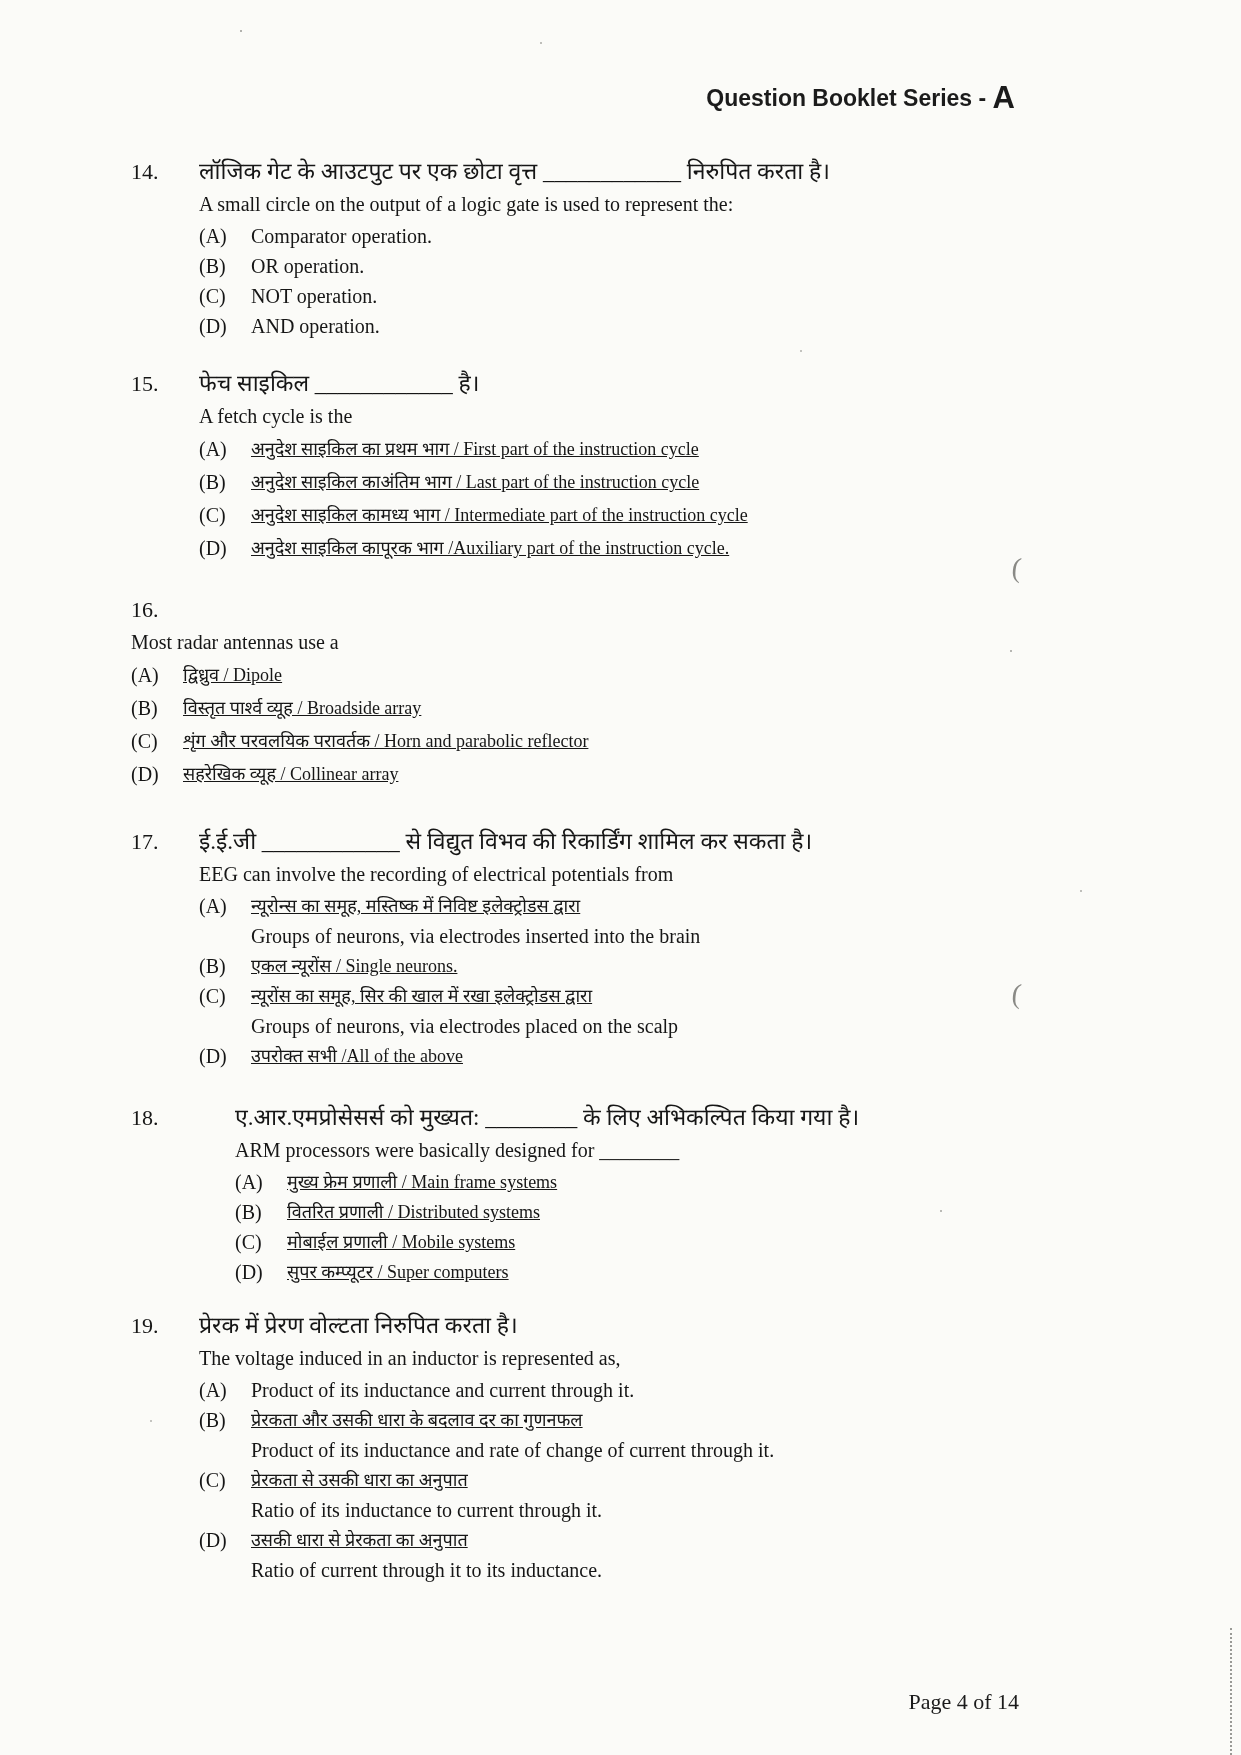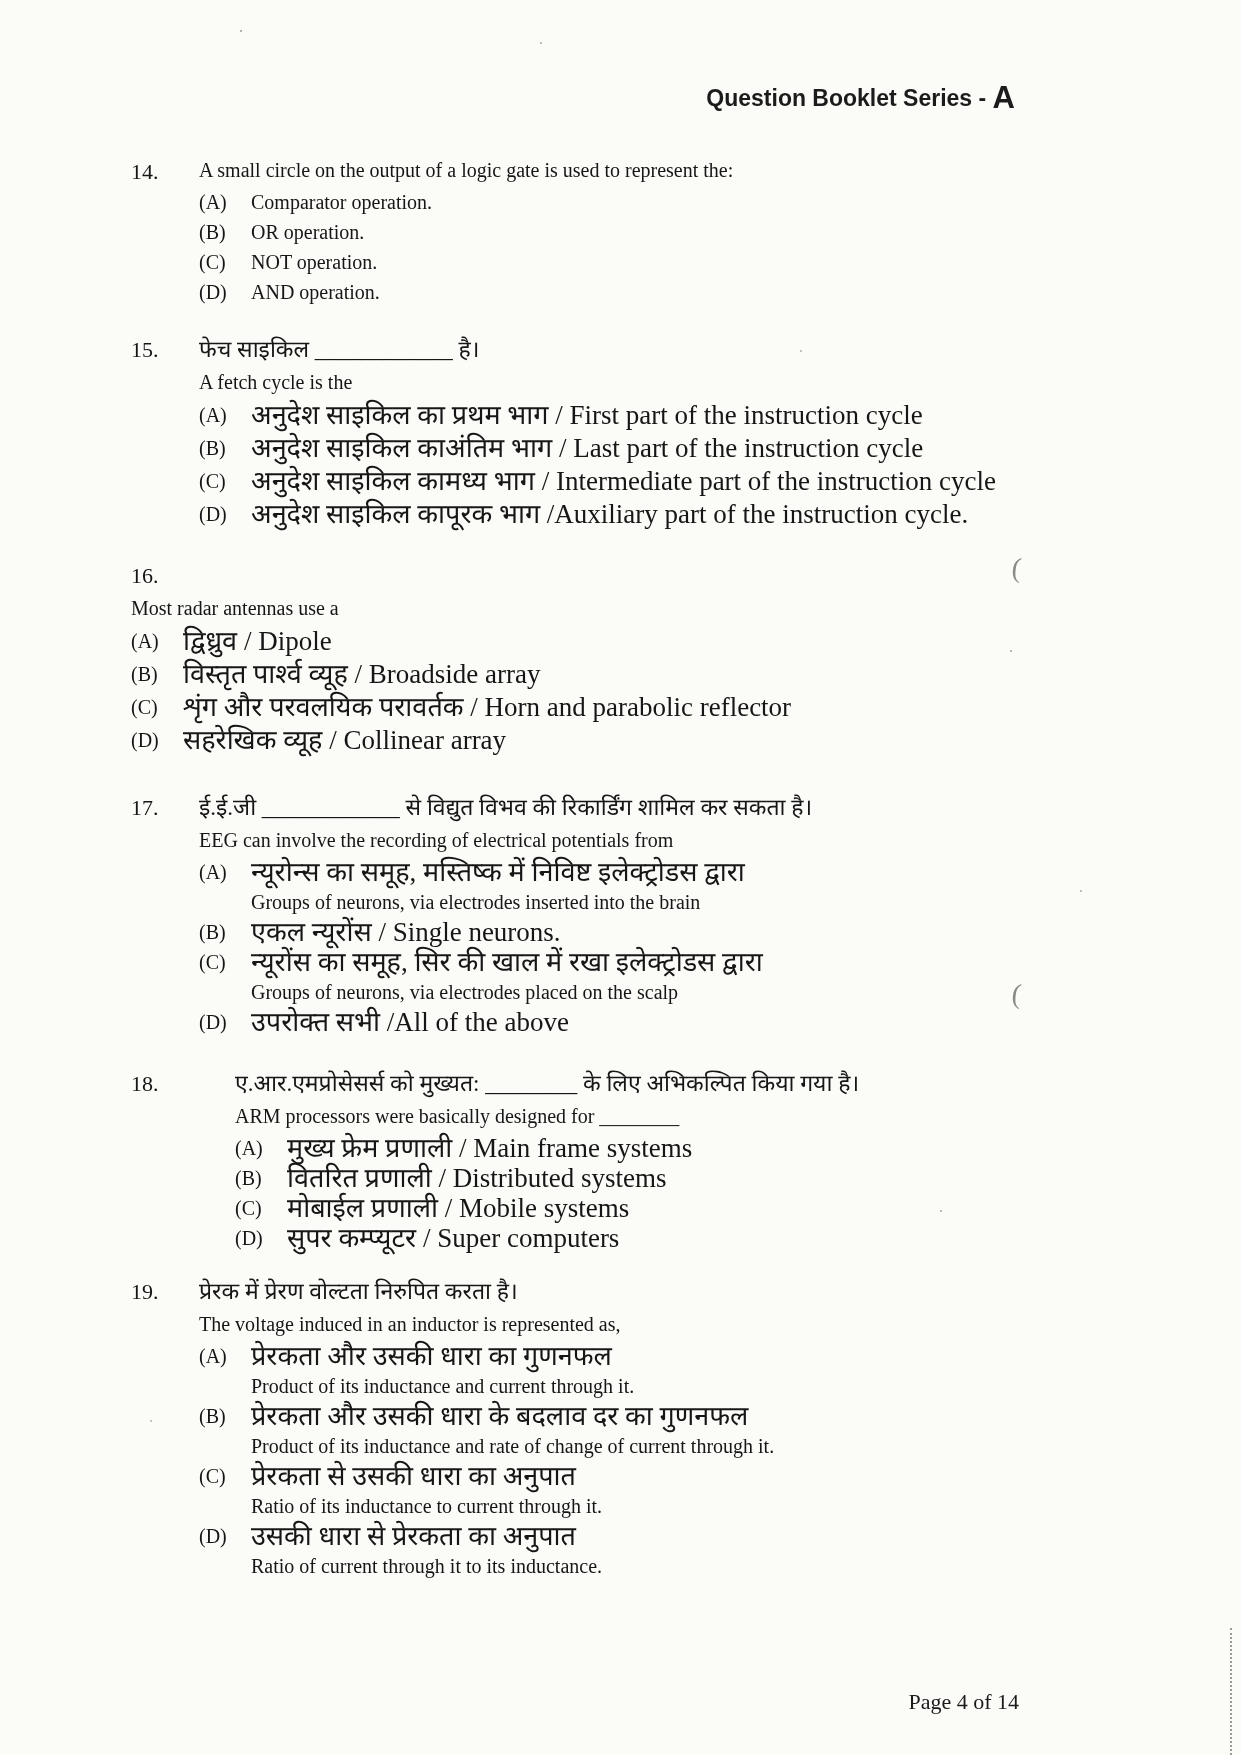--- a/index.html
+++ b/index.html
@@ -32,21 +32,21 @@
   .question { display:flex; }
   .qnum { width:68px; flex-shrink:0; font-size:22px; line-height:34px; }
   .qbody { flex:1; }
   .q-hindi { font-size:23px; line-height:34px; white-space:nowrap; }
   .q-english { font-size:20px; line-height:30px; }
   .options { margin-top:2px; }
   .option { display:flex; }
   .opt-letter { width:52px; flex-shrink:0; font-size:20px; line-height:30px; }
   .opt-body { flex:1; }
   .opt-line { font-size:20px; line-height:30px; }
-  .opt-line.hi { font-size:27px; }
+  .opt-line.hi { font-size:18px;text-decoration:underline; }
   .spaced .opt-letter, .spaced .opt-line { line-height:33px; }
   .mb14 { margin-bottom:26px; }
   .mb15 { margin-bottom:28px; }
   .mb16 { margin-bottom:34px;flex-direction:column; }
   .mb17 { margin-bottom:30px; }
   .mb18 { margin-bottom:22px;gap:36px; }
   .footer {
     position:absolute; bottom:40px; right:222px;
     font-size:22px; color:#1b1b1b;
   }
@@ -70,20 +70,21 @@
 
   <div class="header">
     <span>Question Booklet Series - </span><span class="series-letter">A</span>
   </div>
 
   <div class="content">
 
     <div class="question mb14">
       <div class="qnum">14.</div>
       <div class="qbody">
+        <div class="q-hindi">लॉजिक गेट के आउटपुट पर एक छोटा वृत्त ____________ निरुपित करता है।</div>
         <div class="q-english">A small circle on the output of a logic gate is used to represent the:</div>
         <div class="options">
           <div class="option">
             <div class="opt-letter">(A)</div>
             <div class="opt-body">
                 <div class="opt-line">Comparator operation.</div>
               </div>
           </div>
           <div class="option">
             <div class="opt-letter">(B)</div>
@@ -246,21 +247,20 @@
 
     <div class="question">
       <div class="qnum">19.</div>
       <div class="qbody">
         <div class="q-hindi">प्रेरक में प्रेरण वोल्टता निरुपित करता है।</div>
         <div class="q-english">The voltage induced in an inductor is represented as,</div>
         <div class="options">
           <div class="option">
             <div class="opt-letter">(A)</div>
             <div class="opt-body">
-              <div class="opt-line hi">प्रेरकता और उसकी धारा का गुणनफल</div>
               <div class="opt-line">Product of its inductance and current through it.</div>
             </div>
           </div>
           <div class="option">
             <div class="opt-letter">(B)</div>
             <div class="opt-body">
               <div class="opt-line hi">प्रेरकता और उसकी धारा के बदलाव दर का गुणनफल</div>
               <div class="opt-line">Product of its inductance and rate of change of current through it.</div>
             </div>
           </div>

